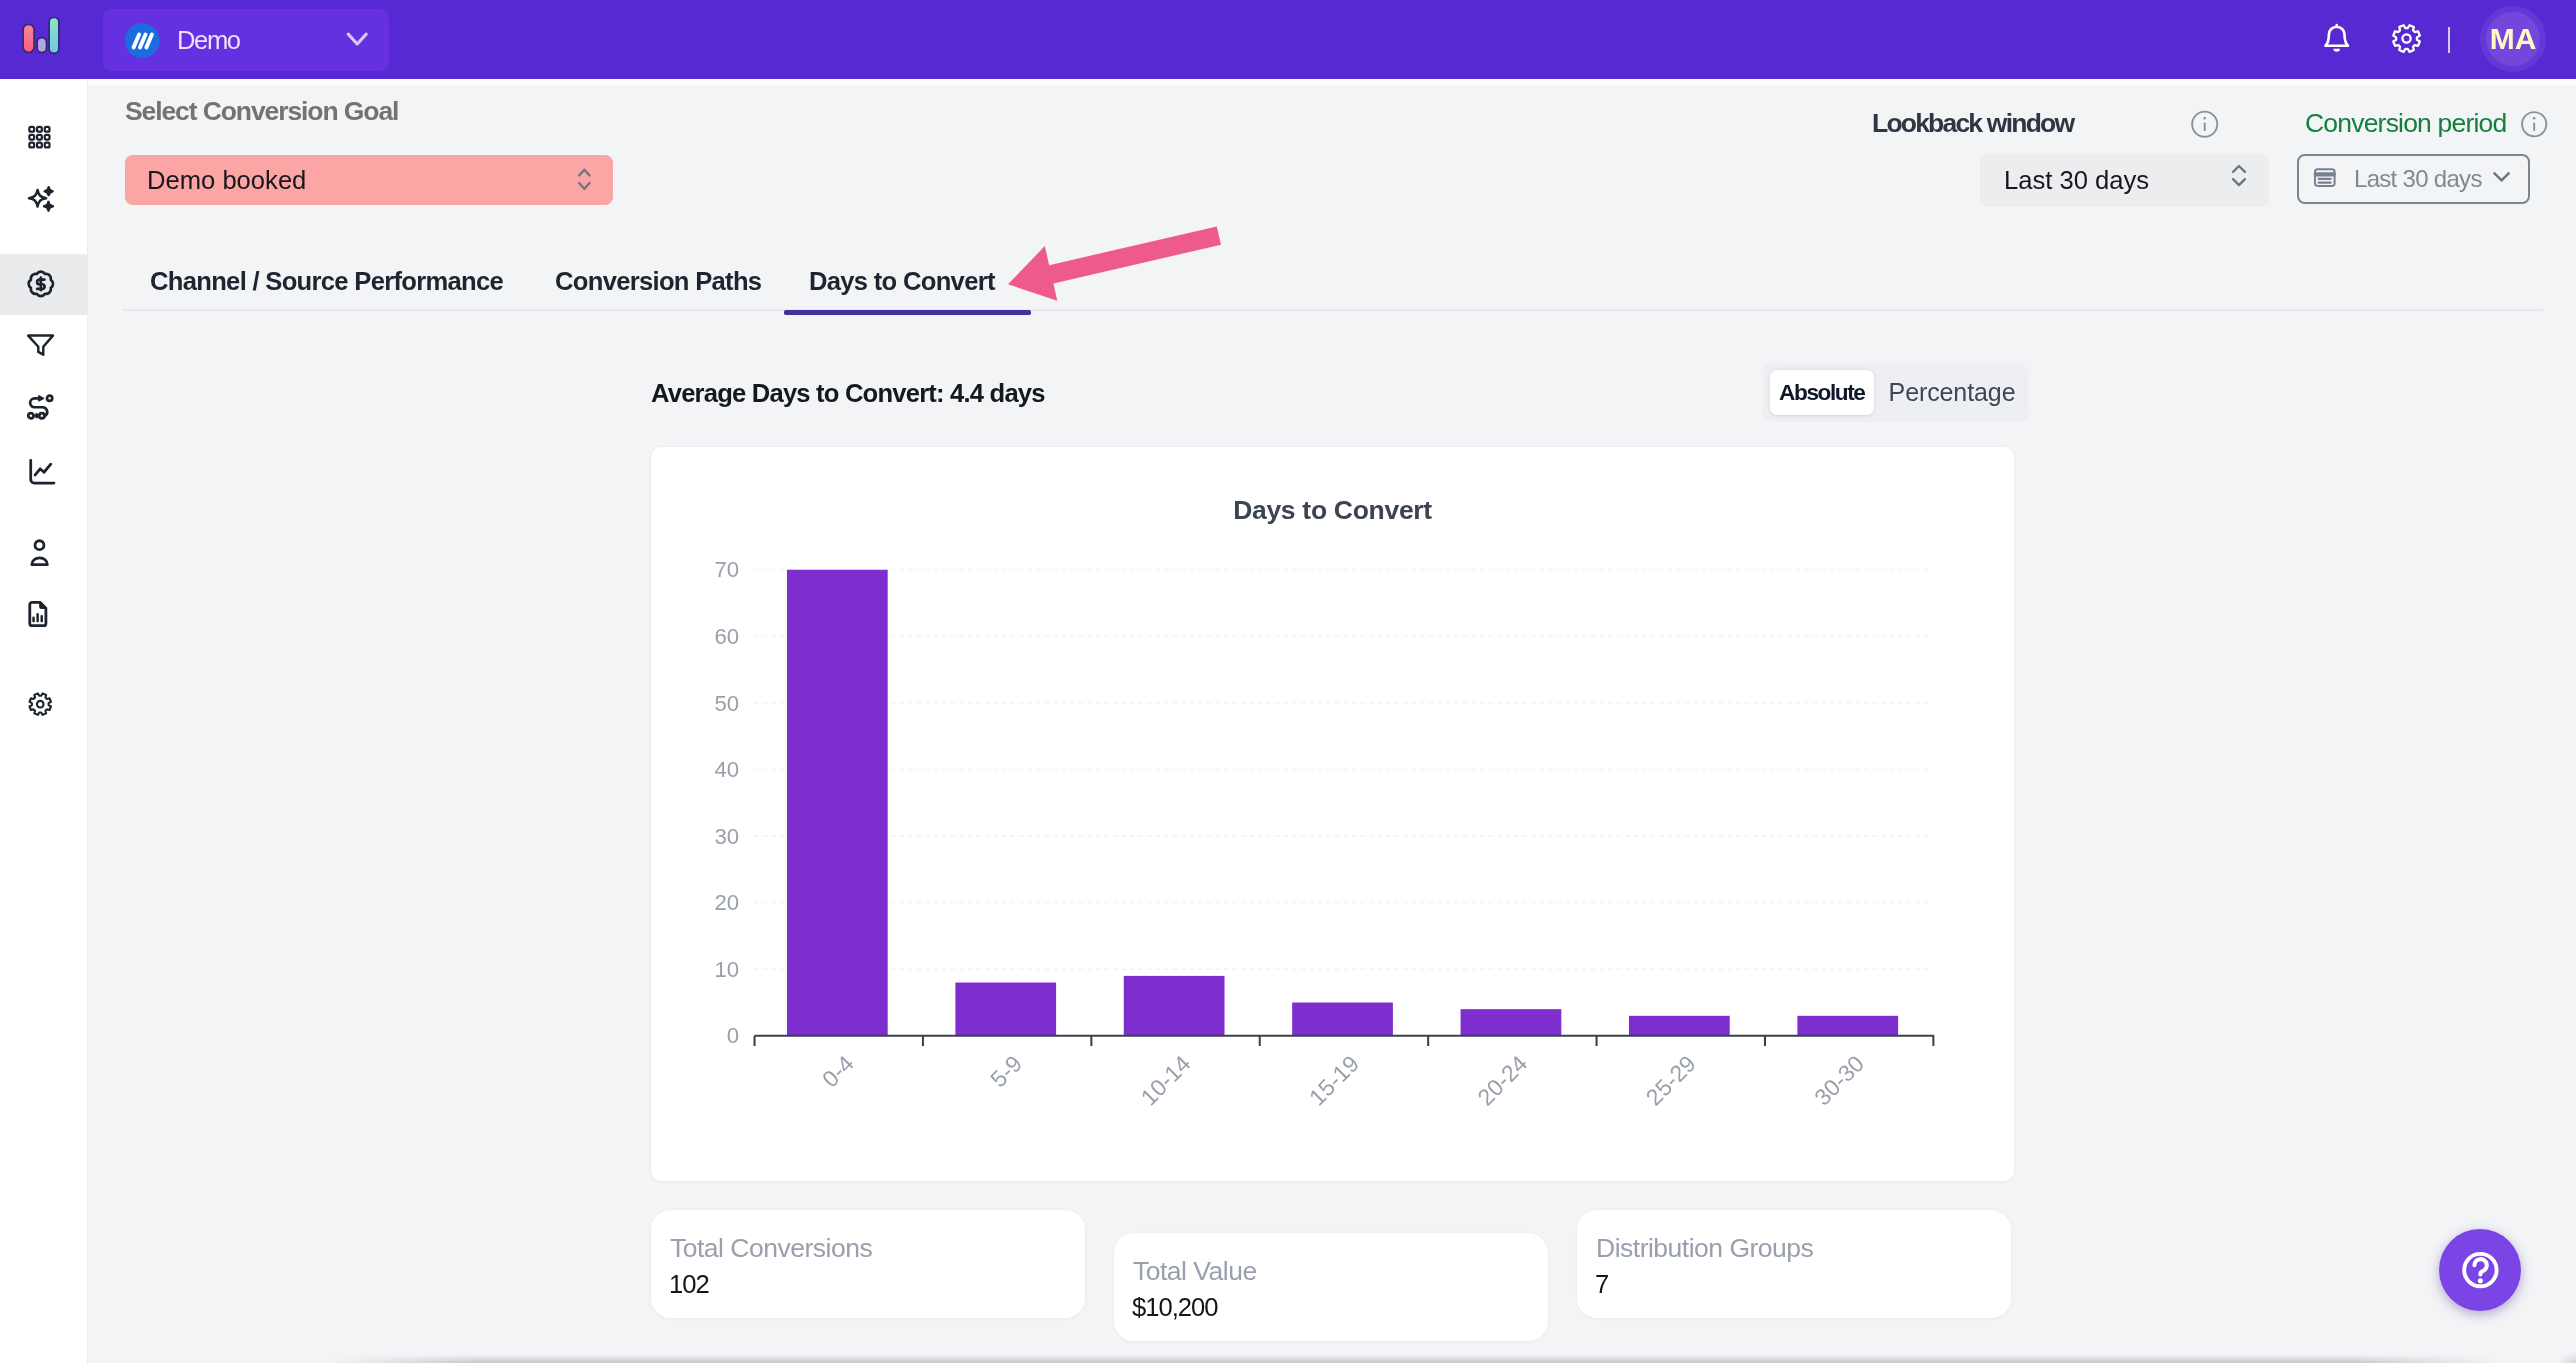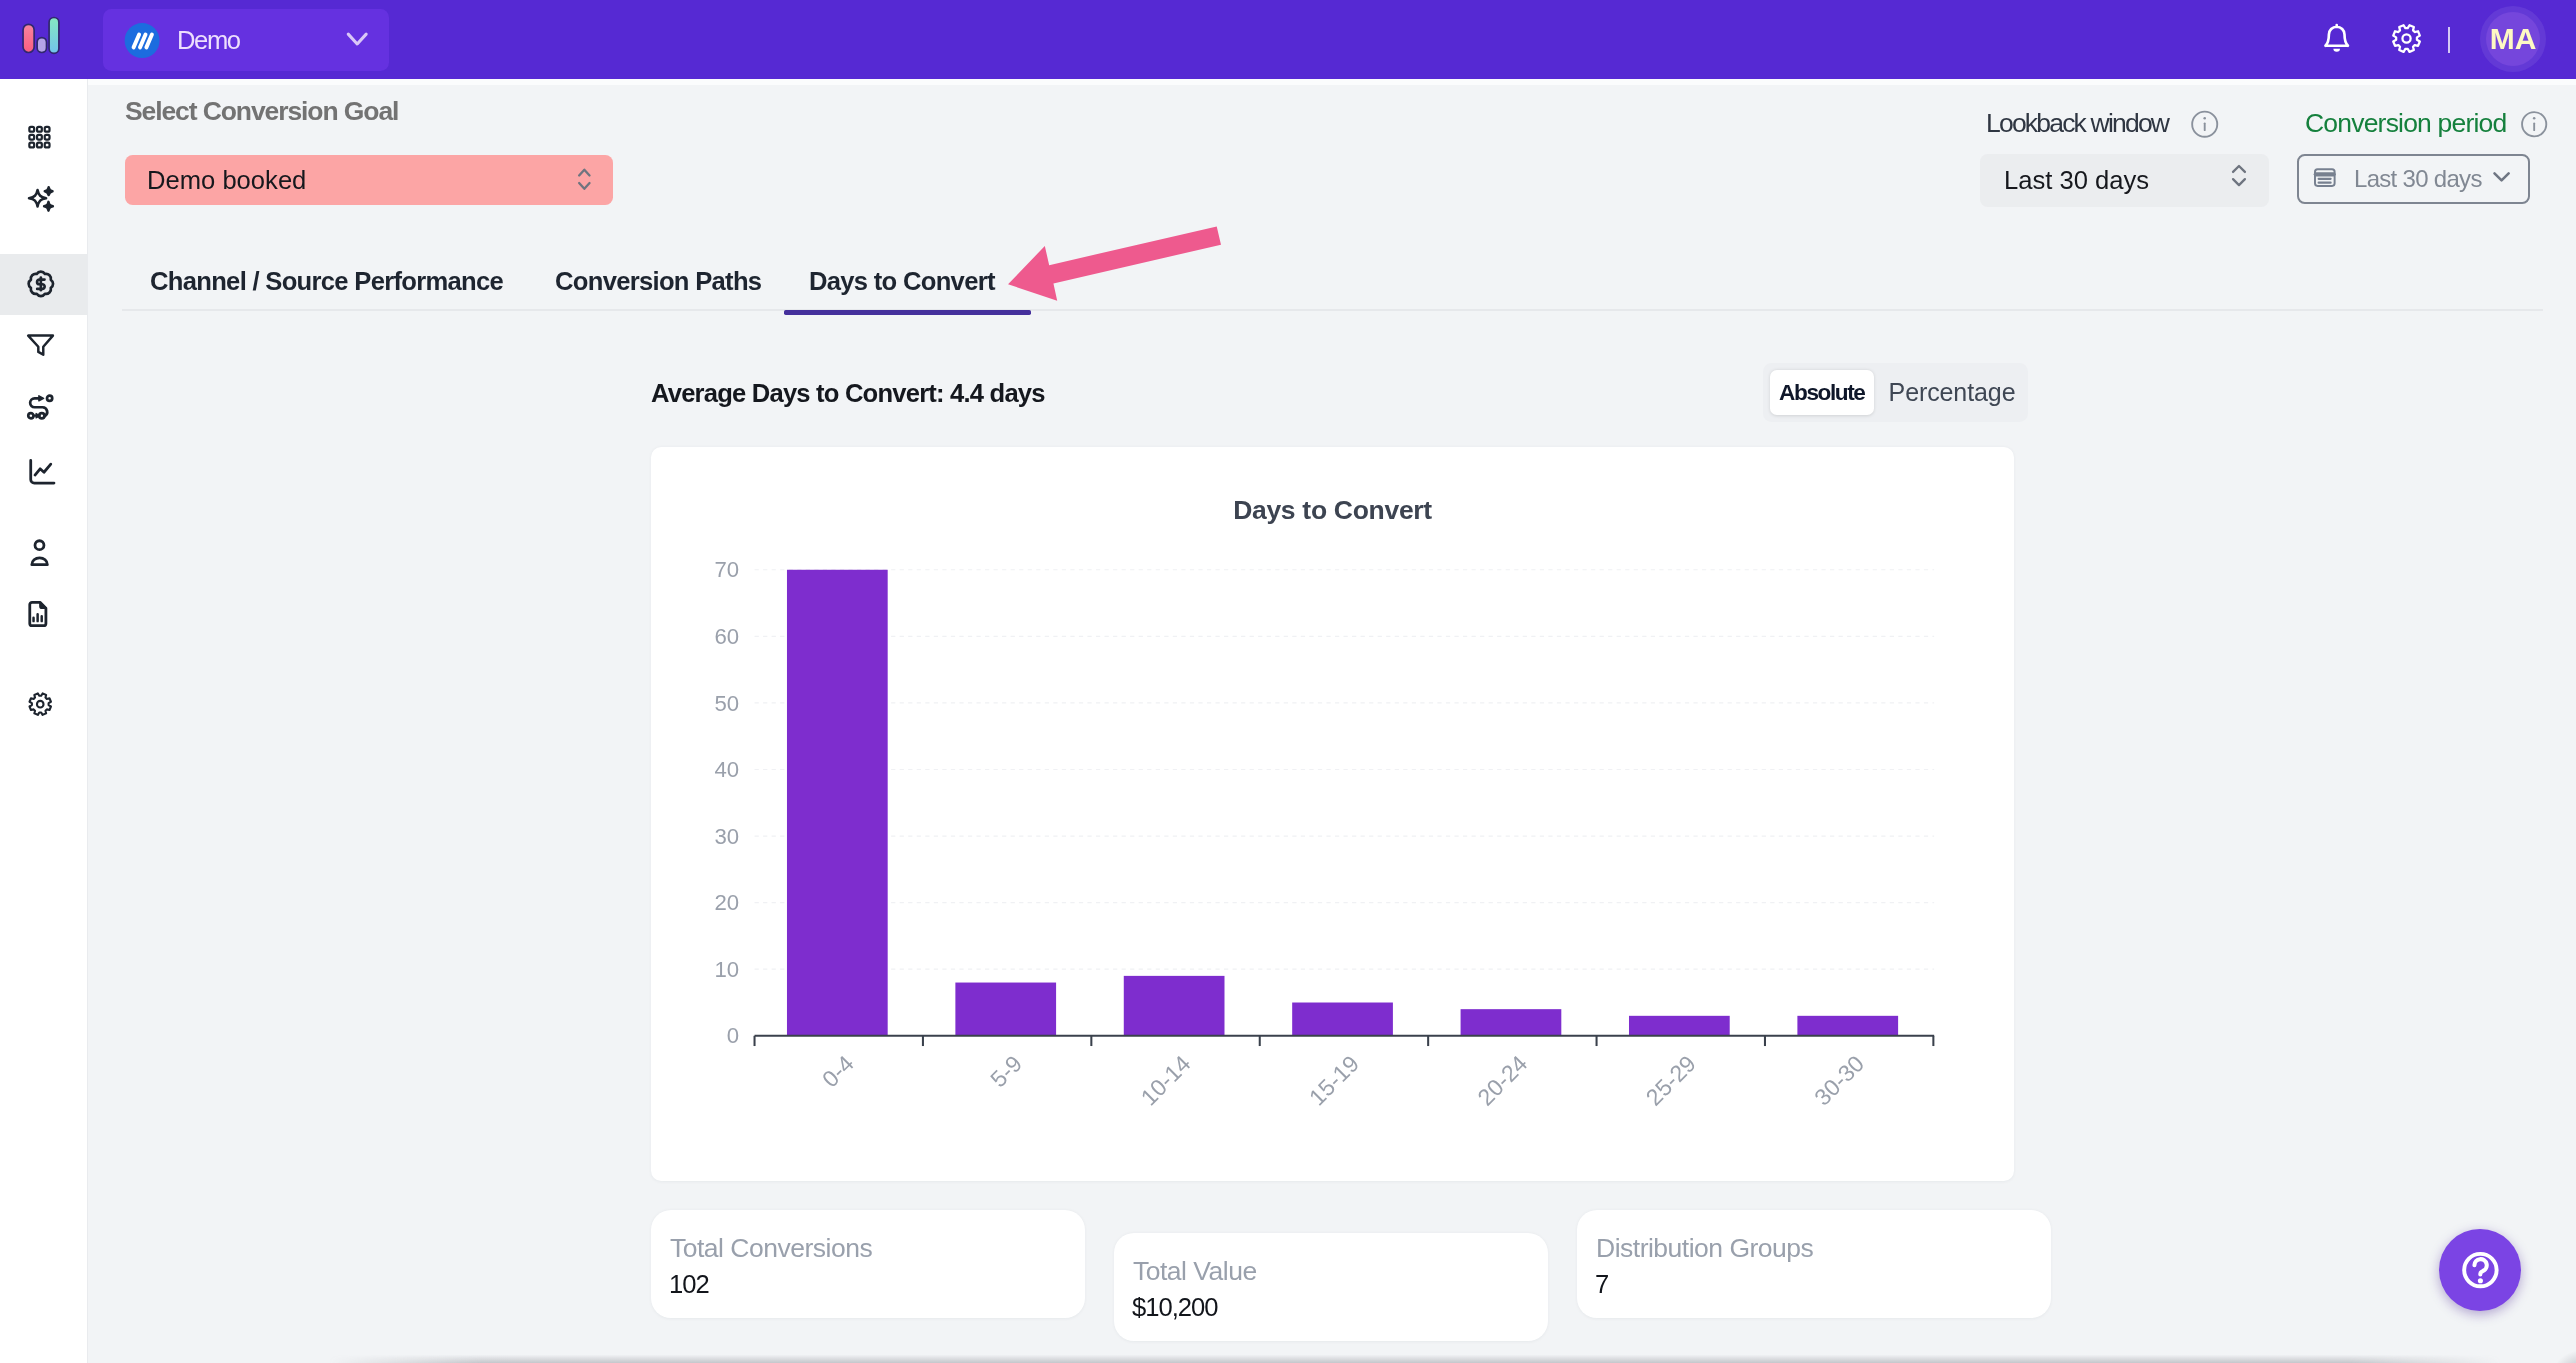--- a/index.html
+++ b/index.html
@@ -15,21 +15,21 @@
   #avatar{left:2486px;top:12px;width:54px;height:54px;border-radius:50%;background:#7546dc;
           box-shadow:0 0 0 6px rgba(255,255,255,.08);
           text-align:center;line-height:54px;font-size:30px;font-weight:bold;color:#fef9c3;}
   
   #sidebar{left:0;top:79px;width:87px;height:1285px;background:#fff;border-right:1.7px solid #e9ebee;}
   #sbactive{left:0;top:175px;width:87px;height:61px;background:#e9ebed;}
   
   #goal-label{left:125px;top:96px;font-size:26.5px;font-weight:600;color:#737373;letter-spacing:-1.1px;}
   #goal-dd{left:125px;top:155px;width:488px;height:50px;border-radius:7.7px;background:#fca5a5;}
   #goal-txt{left:22px;top:0;height:50px;line-height:50px;font-size:25.6px;color:#16181d;}
-  #lb-label{left:1986px;top:108px;font-size:26.5px;font-weight:400;color:#2f3642;letter-spacing:-1.8px;}
+  #lb-label{left:1872px;top:108px;font-size:26.5px;font-weight:700;color:#2f3642;letter-spacing:-1.8px;}
   #lb-dd{left:1980px;top:154px;width:289px;height:53px;border-radius:7.7px;background:#ebedef;}
   #lb-txt{left:24px;top:0;height:53px;line-height:53px;font-size:25.6px;color:#16181d;}
   #cp-label{left:2305px;top:108px;font-size:26.5px;font-weight:400;color:#15803d;letter-spacing:-0.8px;}
   #cp-dd{left:2297px;top:154px;width:233px;height:50px;border-radius:7.7px;border:2.1px solid #7e8591;box-sizing:border-box;}
   #cp-txt{left:55px;top:0;height:45px;line-height:45px;font-size:24px;color:#818893;letter-spacing:-0.7px;}
   
   .tab{top:267px;font-size:25.6px;font-weight:600;color:#1e2530;letter-spacing:-0.7px;}
   #tabline{left:122px;top:309px;width:2421px;height:2.1px;background:#e6e8eb;}
   #tabactive{left:784px;top:310px;width:247px;height:5.1px;background:#45309c;border-radius:1.7px;}
   
@@ -103,21 +103,21 @@
   <div id="ctitle" class="abs">Days to Convert</div>
 
   <div class="bcard abs" style="left:651px;">
     <div class="blabel">Total Conversions</div>
       <div class="bval">102</div>
   </div>
   <div class="bcard abs" style="left:1114px;margin-top:23px;">
     <div class="blabel">Total Value</div>
       <div class="bval">$10,200</div>
   </div>
-  <div class="bcard abs" style="left:1577px;padding-left:40px;">
+  <div class="bcard abs" style="left:1577px;">
     <div class="blabel">Distribution Groups</div>
       <div class="bval">7</div>
   </div>
 
   <div id="help" class="abs"></div>
 
   <svg id="overlay" class="abs" style="left:0;top:0;" width="2576" height="1364" viewBox="0 0 3018 1598" fill="none">
 
     <defs>
       <linearGradient id="lgp" x1="0" y1="0" x2="0" y2="1">

